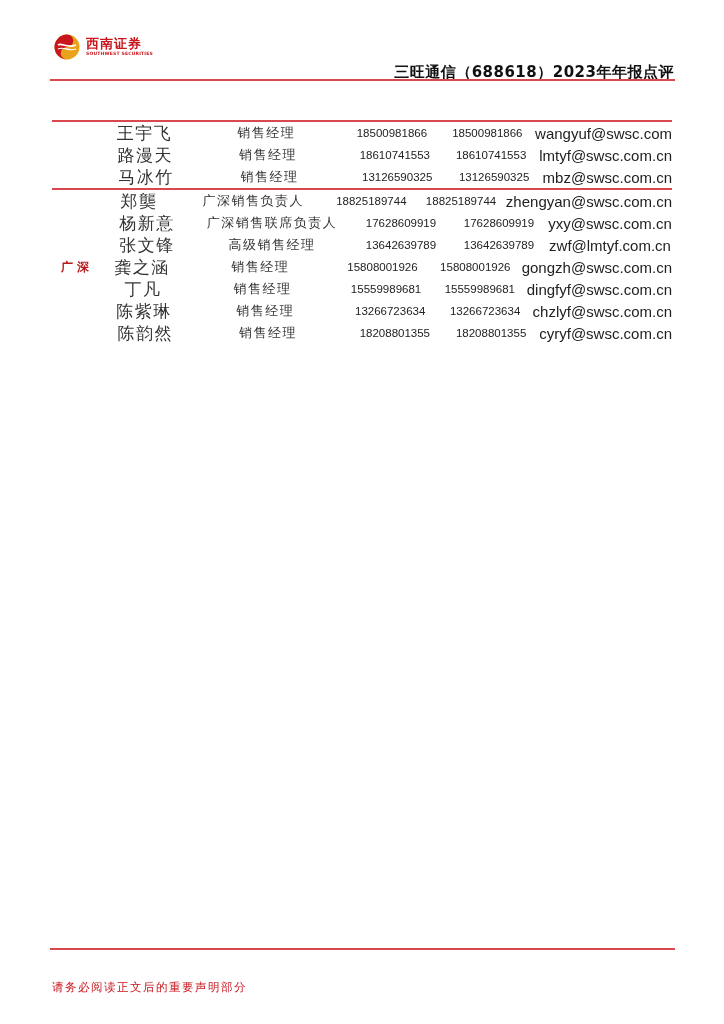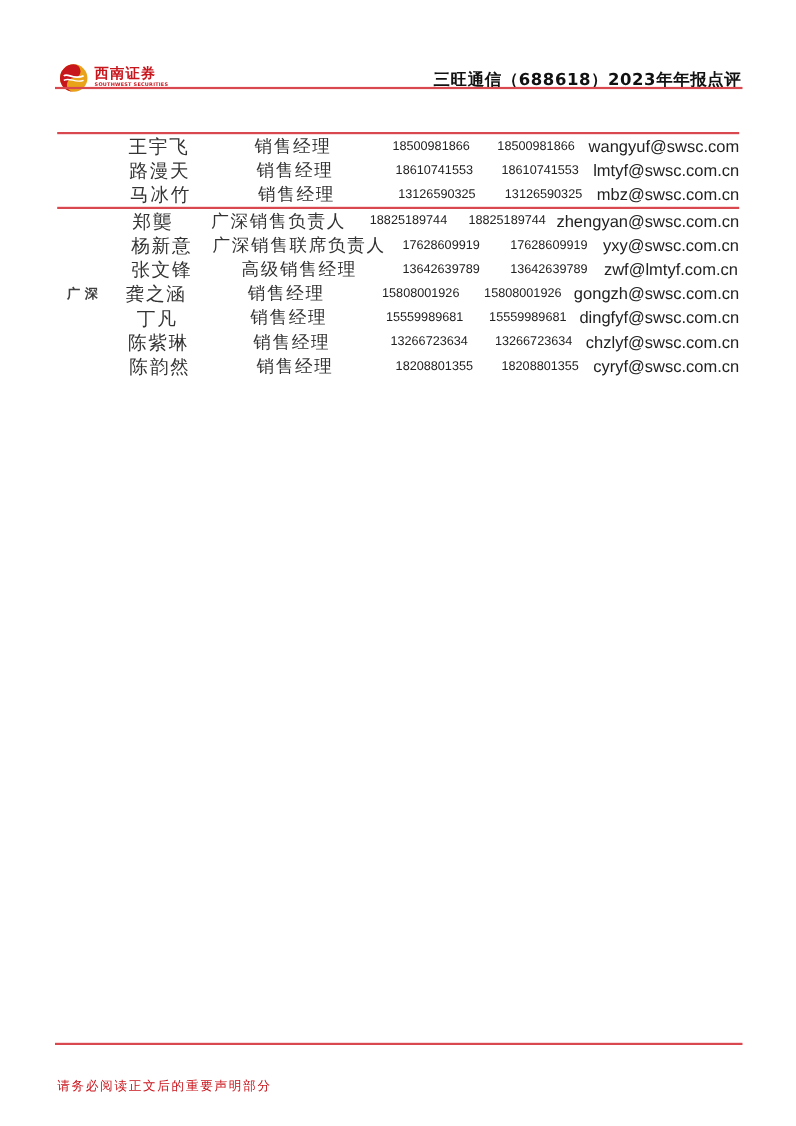--- a/index.html
+++ b/index.html
@@ -1,40 +1,40 @@
 <!DOCTYPE html>
 <html><head>
 <meta charset="utf-8">
 <style>
   html, body { margin: 0; padding: 0; background: #ffffff; }
   body { width: 724px; height: 1024px; position: relative; overflow: hidden;
          font-family: "DejaVu Sans", sans-serif; color: #222; }
 
   
-  .logo { position: absolute; left: 54px; top: 56px; height: 30px; display: flex; align-items: center; justify-content: space-between; }
+  .logo { position: absolute; left: 54px; top: 32px; height: 30px; display: flex; align-items: center; justify-content: space-between; }
   .logo-mark { width: 26px; height: 26px; position: relative; }
   .logo-text-wrap { margin-left: 6px; display: flex; flex-direction: column; justify-content: center; }
   .logo-cn { font-family: "DejaVu Serif", serif; font-size: 13px; font-weight: bold; color: #c8161d; letter-spacing: 1px; line-height: 14px; }
   .logo-en { font-family: "DejaVu Sans", sans-serif; font-size: 4.5px; font-weight: bold; color: #c8161d; letter-spacing: 0.2px; line-height: 6px; white-space: nowrap; }
 
   .report-title { position: absolute; right: 50px; top: 63px; font-size: 15px; font-weight: bold; color: #111; letter-spacing: 0.5px; white-space: nowrap; }
   .header-rule { position: absolute; left: 50px; width: 625px; top: 79px; height: 2px; background: #d9484f; }
 
   
   .tbl-wrap { position: absolute; left: 52px; top: 120px; width: 620px; }
   .rule { height: 2px; background: #d9484f; width: 620px; }
   .group { position: relative; }
   .row { display: flex; align-items: center; height: 22px; font-size: 11px; color: #222; }
   .c-region { width: 50px; }
   .c-name { width: 90px; text-align: center; font-family: "DejaVu Serif", serif; font-size: 17px; color: #333; letter-spacing: 1.5px; }
-  .c-title { width: 160px; text-align: center; font-family: "DejaVu Serif", serif; font-size: 16px; color: #333; letter-spacing: 1.5px; }
+  .c-title { width: 160px; text-align: center; font-family: "DejaVu Serif", serif; font-size: 13px; color: #333; letter-spacing: 1.5px; }
   .c-phone1 { width: 98px; text-align: center; font-family: "Liberation Sans", sans-serif; font-size: 11.5px; }
   .c-phone2 { width: 98px; text-align: center; font-family: "Liberation Sans", sans-serif; font-size: 11.5px; }
   .c-email { flex: 1; text-align: center; font-family: "Liberation Sans", sans-serif; font-size: 15px; }
-  .region-label { position: absolute; left: 0; width: 50px; text-align: center; font-family: "DejaVu Serif", serif; font-weight: bold; font-size: 12px; color: #404040; letter-spacing: 4px; }
+  .region-label { position: absolute; left: 0; width: 50px; text-align: center; font-family: "DejaVu Serif", serif; font-weight: bold; font-size: 12px; color: #b91c1c; letter-spacing: 4px; }
 
   
   .footer-rule { position: absolute; left: 50px; width: 625px; top: 948px; height: 2px; background: #d9484f; }
   .footer-text { position: absolute; left: 52px; top: 980px; font-family: "DejaVu Serif", serif; font-size: 11.5px; color: #c8161d; letter-spacing: 1.5px; }
 </style>
 </head>
 <body>
 
 <div class="logo">
   <div class="logo-mark">

